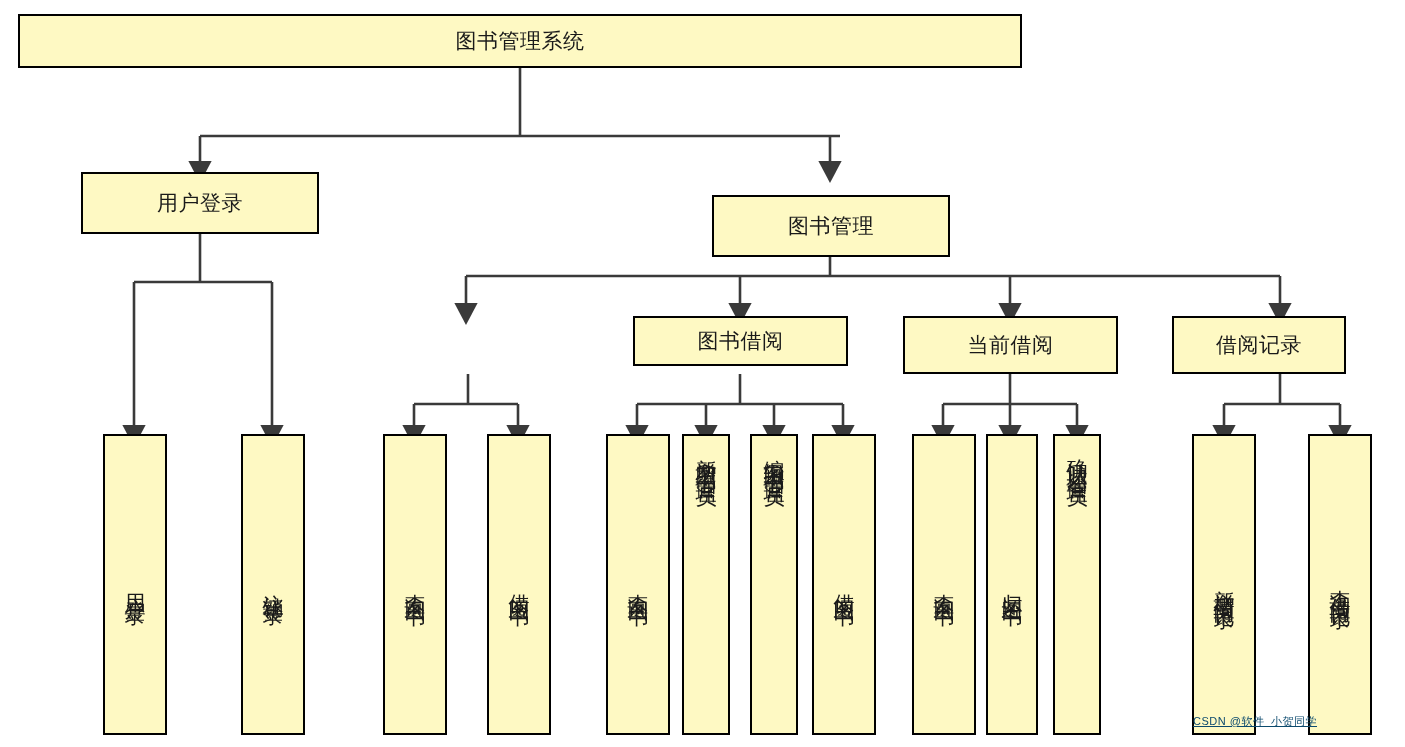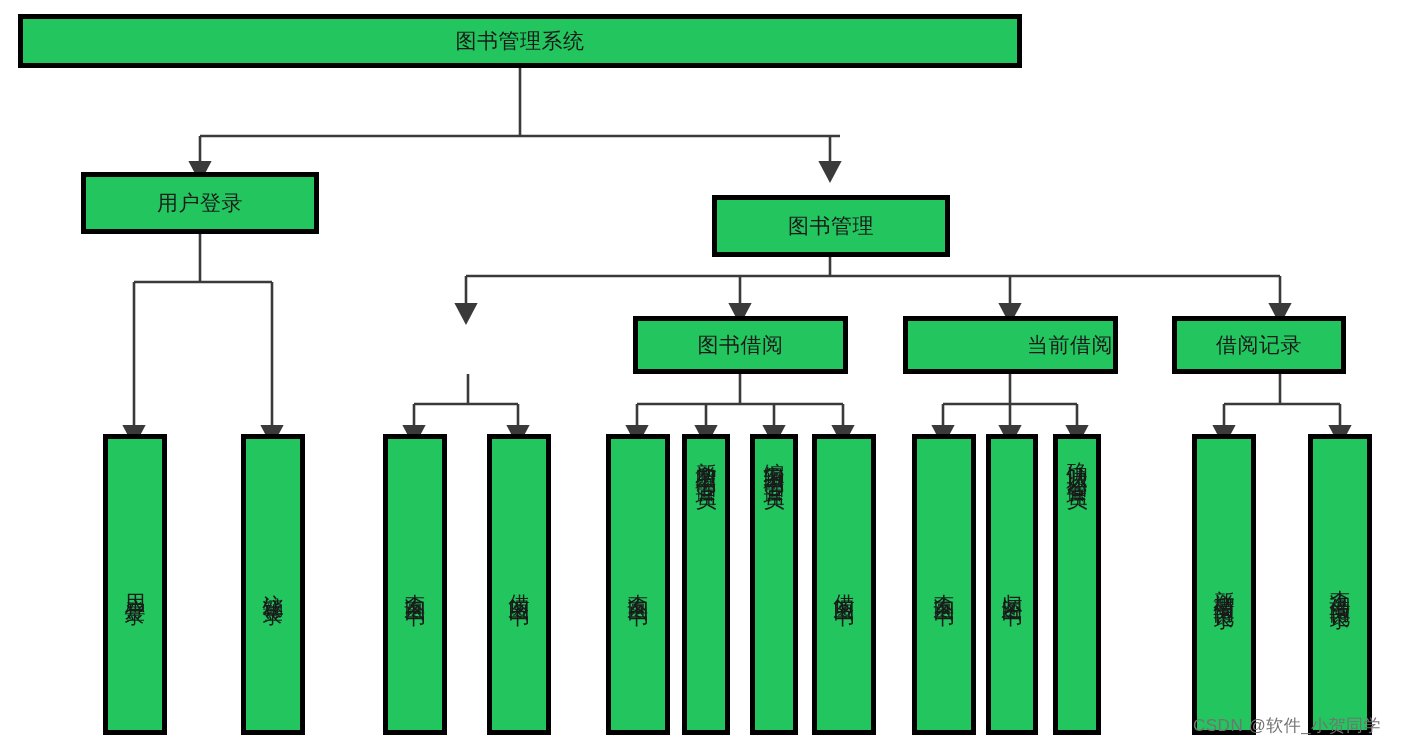--- a/index.html
+++ b/index.html
@@ -20,22 +20,22 @@
   #wires {
     position: absolute;
     left: 0;
     top: 0;
     width: 1405px;
     height: 747px;
   }
   .node {
     position: absolute;
     box-sizing: border-box;
-    border: 5px solid #000000;
-    background: #22c55e;
+    border: 2px solid #000000;
+    background: #fef9c3;
     display: flex;
     align-items: center;
     justify-content: center;
     color: #1a1a1a;
   }
   .node-label {
     font-size: 21px;
     line-height: 1.25;
     letter-spacing: 0.5px;
     white-space: nowrap;
@@ -55,25 +55,26 @@
     letter-spacing: 4px;
     white-space: nowrap;
   }
   
   .node.vert.centered {
     align-items: center;
     padding-top: 0;
   }
   .watermark {
     position: absolute;
-    font-size: 17px;
-    color: #737373;
+    font-size: 11px;
+    color: #0c4a6e;
     white-space: nowrap;
     letter-spacing: 0.5px;
     pointer-events: none;
+    text-decoration: underline;
   }
 </style>
 </head>
 <body>
 
 <div id="stage">
 
   <svg id="wires" viewBox="0 0 1405 747" xmlns="http://www.w3.org/2000/svg">
     <defs>
       <marker id="arrow" markerWidth="9" markerHeight="9" refX="1.2" refY="4.5" orient="auto" markerUnits="strokeWidth">
@@ -130,25 +131,25 @@
 
   <div class="node" style="left:81px; top:172px; width:238px; height:62px;">
     <span class="node-label">用户登录</span>
   </div>
 
   <div class="node" style="left:712px; top:172px; width:238px; height:62px;margin-top:23px;">
     <span class="node-label">图书管理</span>
   </div>
 
 
-  <div class="node" style="left:633px; top:316px; width:215px; height:58px;">
+  <div class="node" style="left:633px; top:316px; width:215px; height:50px;">
     <span class="node-label">图书借阅</span>
   </div>
 
-  <div class="node" style="left:903px; top:316px; width:215px; height:58px;justify-content:flex-end;">
+  <div class="node" style="left:903px; top:316px; width:215px; height:58px;">
     <span class="node-label">当前借阅</span>
   </div>
 
   <div class="node" style="left:1172px; top:316px; width:174px; height:58px;">
     <span class="node-label">借阅记录</span>
   </div>
 
   <div class="node vert centered" style="left:103px; top:434px; width:64px; height:301px;">
     <span class="node-label">用户登录</span>
   </div>

